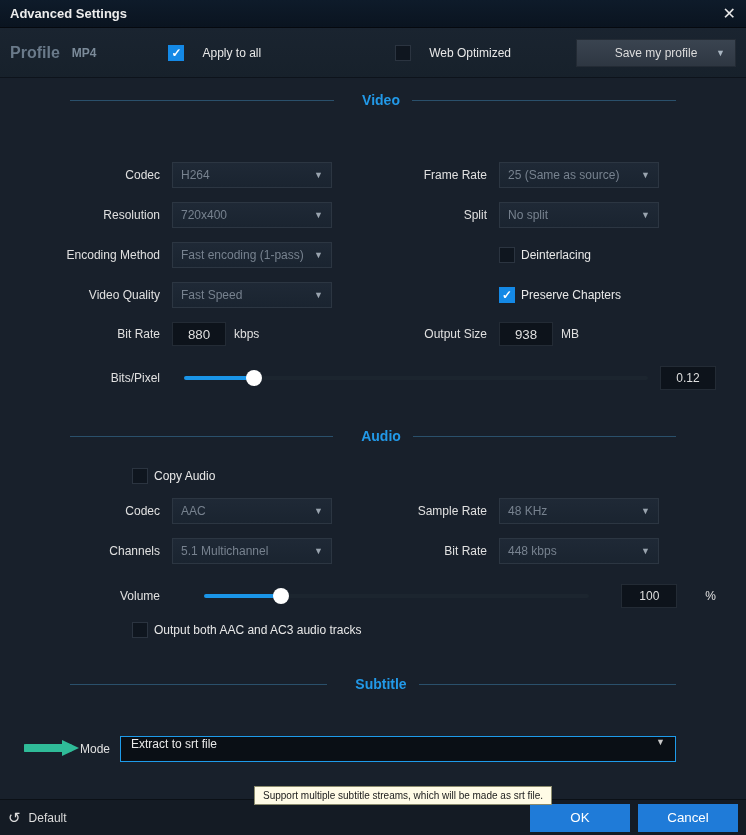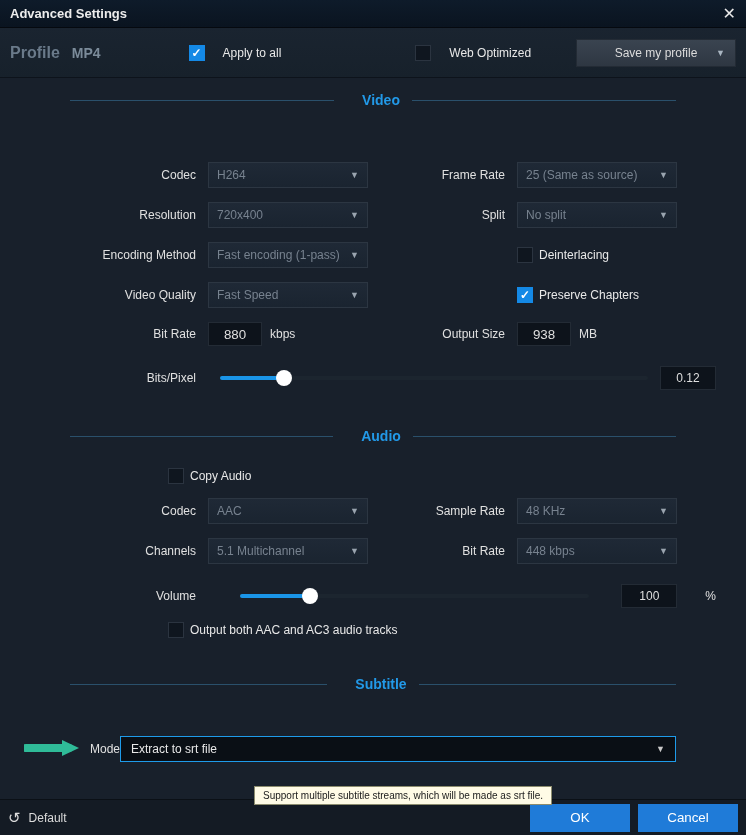--- a/index.html
+++ b/index.html
@@ -27,21 +27,21 @@
 .topbar {
   height: 50px;
   display: flex;
   align-items: center;
   padding: 0 10px;
   gap: 12px;
   background: linear-gradient(180deg,#1a2430,#17212b);
   border-bottom: 1px solid #0d131b;
 }
 .profile-label { color: #6a7a8a; font-weight: bold; font-size: 16px; }
-.profile-value { color: #7b8b9a; font-weight: bold; font-size: 14px; margin-right: 76px; text-align: center; }
+.profile-value { color: #7b8b9a; font-weight: bold; font-size: 12px; margin-right: 60px; text-align: center; }
 .checkbox {
   width: 16px; height: 16px; border: 1px solid #2b3440; background: #0f161f;
   display: inline-flex; align-items: center; justify-content: center;
   cursor: pointer;
 }
 .checkbox.checked { background: #1489e6; border-color: #1489e6; }
 .checkbox.checked::after { content: "✓"; color: #fff; font-size: 12px; font-weight: bold; }
 .cb-label { color: #e8e8e8; margin-left: 6px; margin-right: 30px; }
 .save-profile-btn {
   margin-left: auto;
@@ -55,21 +55,21 @@
 .save-profile-btn .caret { position: absolute; right: 10px; font-size: 9px; color: #aab6c2; }
 .section-hdr {
   display: flex; align-items: center; justify-content: center;
   color: #2299e8; font-weight: bold; font-size: 14px;
   padding: 14px 70px;
 }
 .section-hdr::before, .section-hdr::after {
   content: ""; flex: 1; height: 1px; background: #2a506b;
 }
 .section-hdr span { padding: 0 12px; margin-left: 16px; }
-.form-area { padding: 20px 30px 10px 42px; margin-left: 36px; }
+.form-area { padding: 20px 30px 10px 42px; }
 .row { display: flex; align-items: center; margin-bottom: 14px; }
 .col { flex: 1; display: flex; align-items: center; }
 .lbl { width: 130px; text-align: right; padding-right: 12px; color: #e0e0e0; }
 .lbl-sm { width: 120px; text-align: right; padding-right: 12px; color: #e0e0e0; }
 .select {
   width: 160px; height: 26px;
   background: linear-gradient(180deg,#1f2936,#1a2430);
   border: 1px solid #2c3642;
   color: #77828f;
   display: flex; align-items: center; padding: 0 8px;
@@ -100,27 +100,27 @@
   color: #dfdfdf; display: flex; align-items: center; justify-content: center;
 }
 .sub-select-wrap {
   position: relative; margin: 30px 0 0 0; padding: 0 70px;
   display: flex; align-items: center;
 }
 .arrow-pointer {
   position: absolute; left: 24px; top: 2px;
   width: 60px; height: 20px;
 }
-.sub-lbl { width: 50px; text-align: right; color: #e0e0e0; }
+.sub-lbl { width: 50px; text-align: right; padding-right: 10px; color: #e0e0e0; }
 .sub-select {
   flex: 1; height: 26px;
   background: #0a0f15;
   border: 1px solid #1e9bea;
   color: #e8e8e8;
-  display: flex; align-items: center; padding: 0 10px;
+  display: flex; padding: 0 10px;
   cursor: pointer; position: relative;
 }
 .sub-select .caret { position: absolute; right: 10px; font-size: 9px; color: #c9c9c9; }
 .tooltip-box {
   position: absolute; left: 254px; top: 786px;
   background: #fffbe6; border: 1px solid #8c8c6e;
   color: #202020; padding: 3px 8px; font-size: 10px;
   z-index: 10;
 }
 .bottom-bar {

